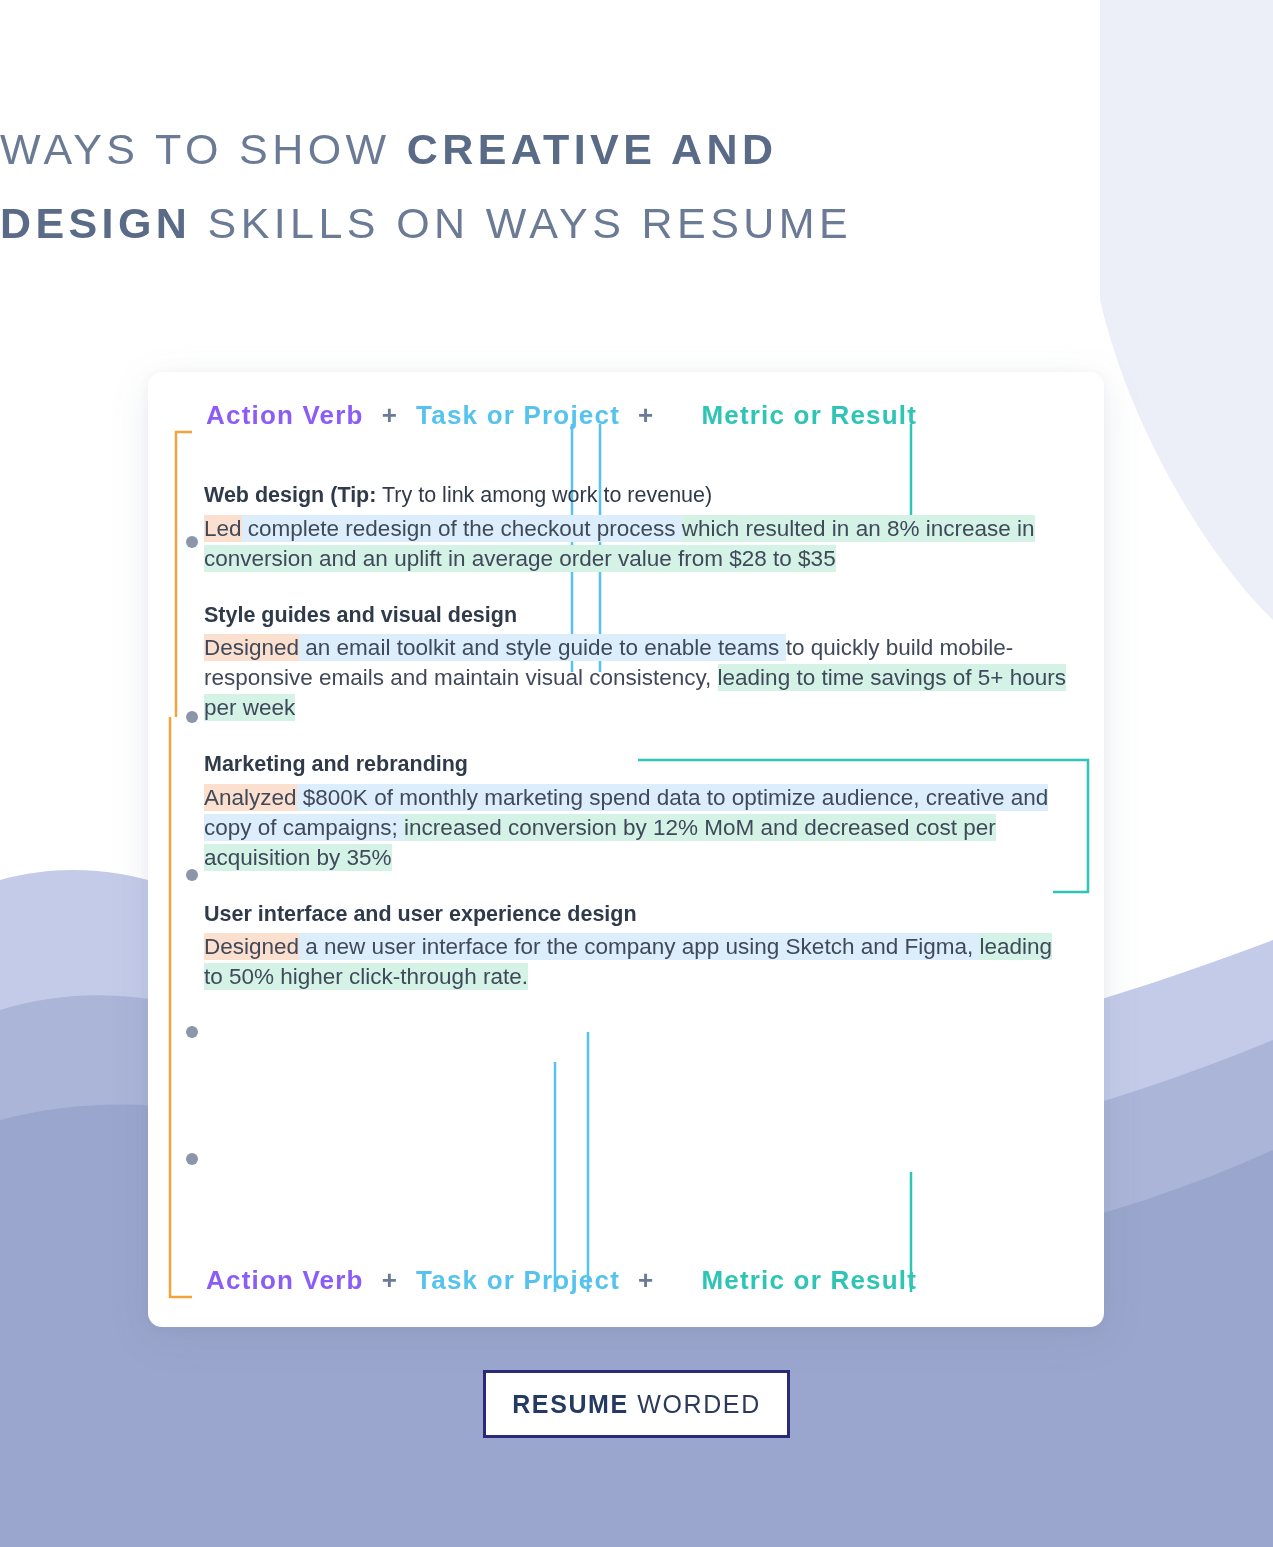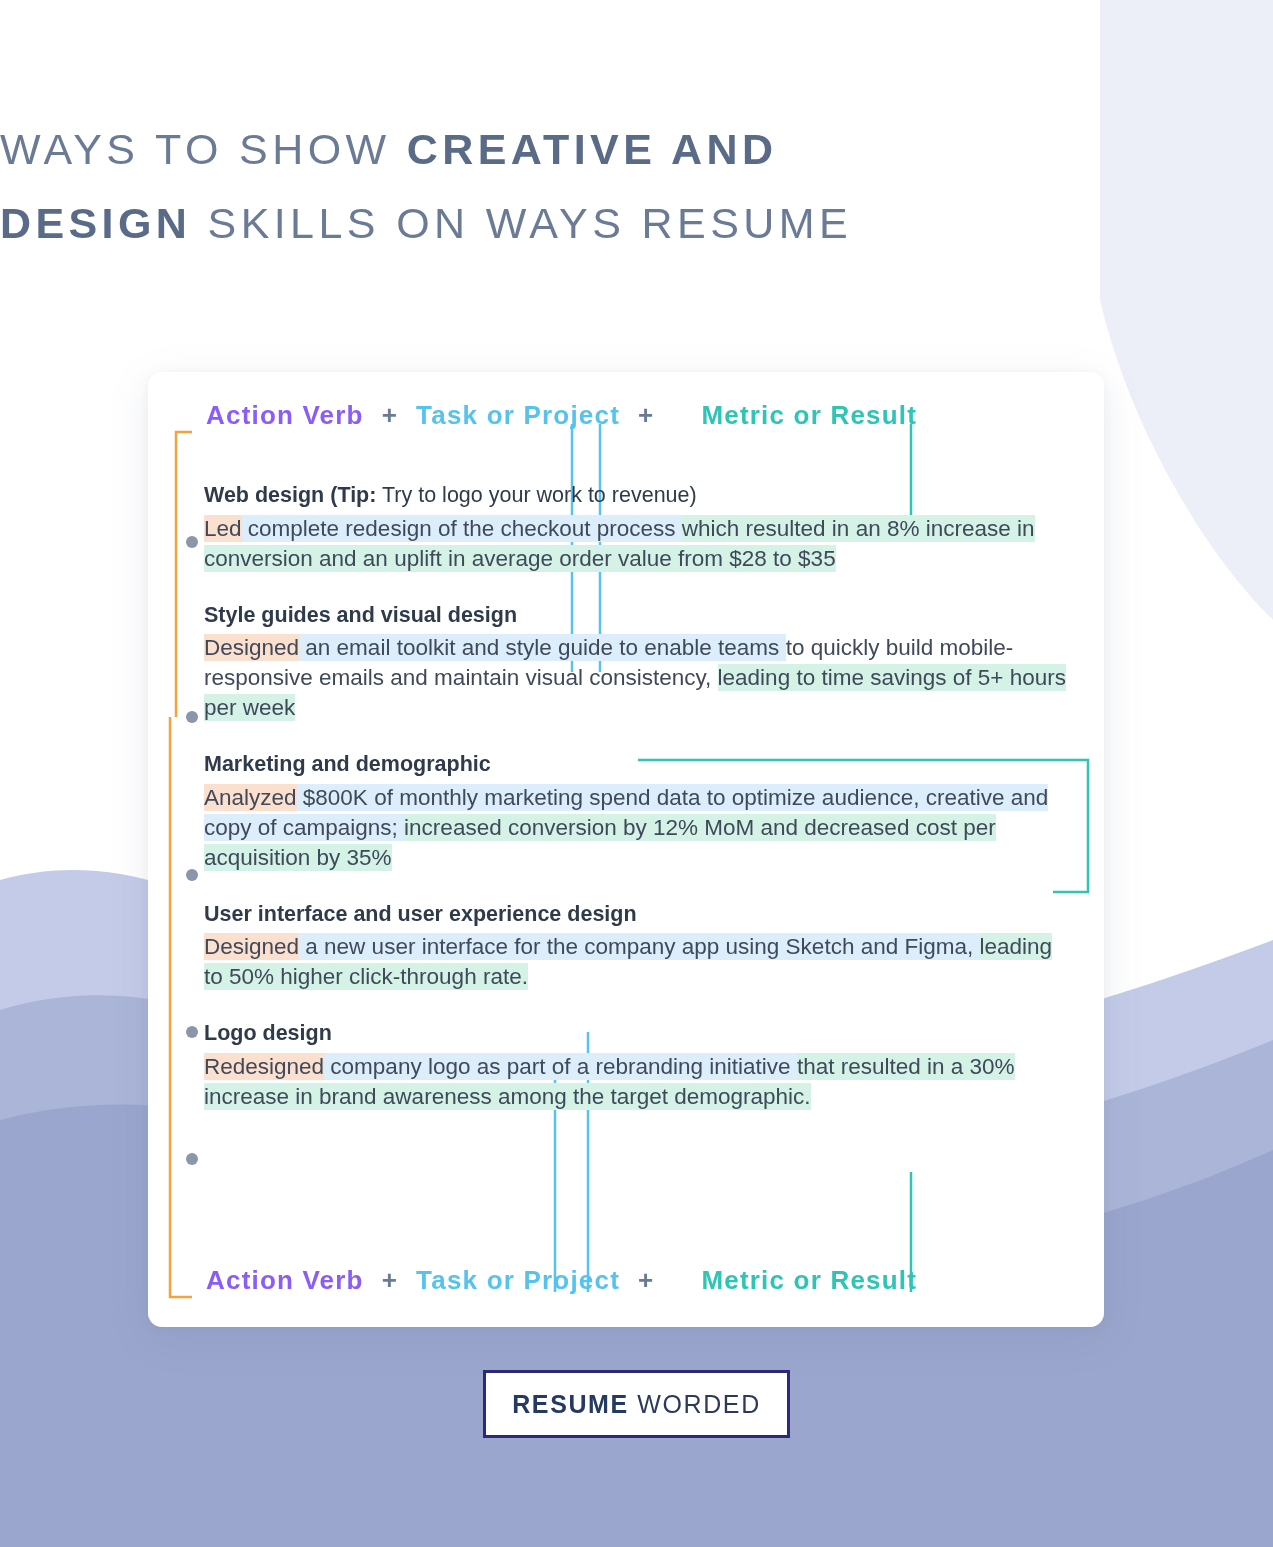--- a/index.html
+++ b/index.html
@@ -177,43 +177,39 @@
     <path d="M900,42 L930,42 L930,52" stroke="#f2a33c" stroke-width="2.5" fill="none" opacity="0"></path>
   </svg>
 
   <div class="legend legend-top">
     <span class="verb">Action Verb</span><span class="plus">+</span><span class="task">Task or Project</span><span class="plus">+</span><span class="metric">Metric or Result</span>
   </div>
 
   <div class="content">
 
     <div class="block">
-      <div class="block-title"><span>Web design (Tip:</span><span class="tipnote"> Try to logo your work to revenue)</span></div>
+      <div class="block-title"><span>Web design (Tip:</span><span class="tipnote"> Try to link among work to revenue)</span></div>
       <div class="bullet-text"><span class="hl-verb">Led</span><span class="hl-task"> complete redesign of the checkout process </span><span class="hl-metric">which resulted in an 8% increase in conversion and an uplift in average order value from $28 to $35</span></div>
     </div>
 
     <div class="block">
       <div class="block-title"><span>Style guides and visual design</span></div>
       <div class="bullet-text"><span class="hl-verb">Designed</span><span class="hl-task"> an email toolkit and style guide to enable teams </span><span>to quickly build mobile-responsive emails and maintain visual consistency, </span><span class="hl-metric">leading to time savings of 5+ hours per week</span></div>
     </div>
 
     <div class="block">
-      <div class="block-title"><span>Marketing and demographic</span></div>
+      <div class="block-title"><span>Marketing and rebranding</span></div>
       <div class="bullet-text"><span class="hl-verb">Analyzed</span><span class="hl-task"> $800K of monthly marketing spend data to optimize audience, creative and copy of campaigns; </span><span class="hl-metric">increased conversion by 12% MoM and decreased cost per acquisition by 35%</span></div>
     </div>
 
     <div class="block">
       <div class="block-title"><span>User interface and user experience design</span></div>
       <div class="bullet-text"><span class="hl-verb">Designed</span><span class="hl-task"> a new user interface for the company app using Sketch and Figma, </span><span class="hl-metric">leading to 50% higher click-through rate.</span></div>
     </div>
 
-    <div class="block">
-      <div class="block-title"><span>Logo design</span></div>
-      <div class="bullet-text"><span class="hl-verb">Redesigned</span><span class="hl-task"> company logo as part of a rebranding initiative </span><span class="hl-metric">that resulted in a 30% increase in brand awareness among the target demographic.</span></div>
-    </div>
 
   </div>
 
   <div class="legend legend-bottom">
     <span class="verb">Action Verb</span><span class="plus">+</span><span class="task">Task or Project</span><span class="plus">+</span><span class="metric">Metric or Result</span>
   </div>
 
 </div>
 
 <div class="logo-box">

